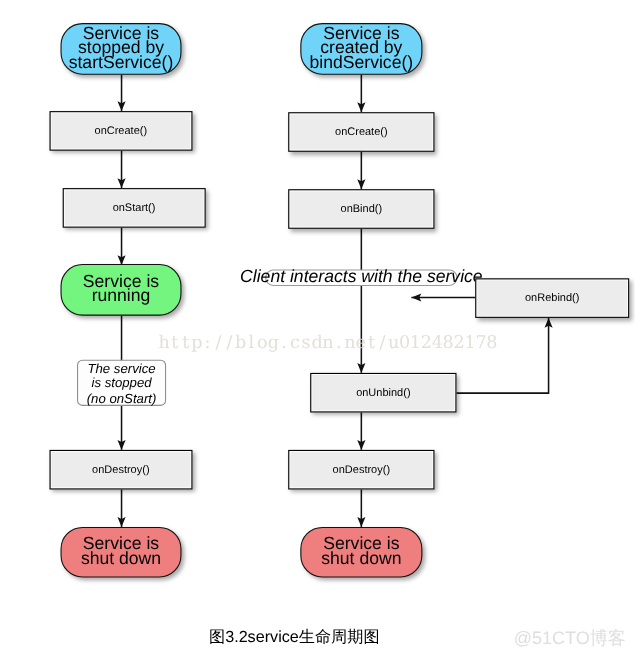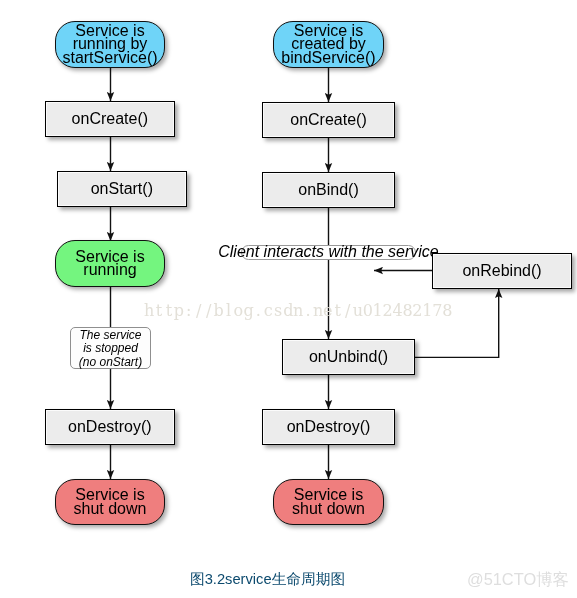--- a/index.html
+++ b/index.html
@@ -4,33 +4,33 @@
 <title>Service Lifecycle</title>
 <style>
   html,body{margin:0;padding:0;}
   body{width:577px;height:598px;background:#ffffff;overflow:hidden;
        font-family:"Liberation Sans",sans-serif;position:relative;}
   #canvas{position:absolute;left:0;top:0;width:577px;height:598px;}
   .node{position:absolute;box-sizing:border-box;display:flex;align-items:center;
         justify-content:center;text-align:center;z-index:3;}
   .rect{border:1.4px solid #000;background:#ececec;padding-top:1.4px;
         box-shadow:inset 0 0 0 1px #fbfbfb, 2.5px 2.5px 4px rgba(0,0,0,0.34);
-        font-size:16px;color:#000;line-height:1.15;}
+        font-size:10px;color:#000;line-height:1.15;}
   .pill{border:1.5px solid #111;border-radius:20px;
         box-shadow:2.5px 2.5px 4px rgba(0,0,0,0.34);
         font-size:16px;color:#000;line-height:13.1px;padding-bottom:1px;}
   .blue{background:#6fd4f8;}
   .green{background:#74f57f;}
   .red{background:#ef7e7e;}
   .note{border:1px solid #8f8f8f;border-radius:5px;background:#fdfdfd;
         font-style:italic;font-size:12px;line-height:13.1px;color:#000;padding-top:2px;align-items:center;}
   .note-pill{border:1px solid #9a9a9a;border-radius:999px;background:#fff;
         font-style:italic;font-size:16px;color:#000;white-space:nowrap;padding-bottom:2px;}
   svg.edges{position:absolute;left:0;top:0;width:577px;height:598px;z-index:1;}
-  .caption{position:absolute;font-size:14.7px;color:#0c4a6e;z-index:4;}
+  .caption{position:absolute;font-size:14.7px;color:#000000;z-index:4;}
   .wm1{position:absolute;font-family:"DejaVu Serif",serif;font-size:16px;font-weight:400;
        color:#e3e0d8;z-index:2;white-space:nowrap;}
   .wm1 span{display:inline-block;width:9.95px;text-align:center;}
   .wm2{position:absolute;font-size:16.4px;color:#dedede;z-index:2;white-space:nowrap;}
 </style>
 </head>
 <body>
 
 <div id="canvas">
 
@@ -54,21 +54,21 @@
     <line x1="328.5" y1="444" x2="328.5" y2="479" marker-end="url(#ah)"></line>
 
     <path d="M434,270.5 L374,270.5" marker-end="url(#ah)"></path>
     <path d="M394,357.4 L498.7,357.4 L498.7,289" marker-end="url(#ah)"></path>
   </g>
 </svg>
 
 <div class="node pill blue" style="left:55px;top:21px;width:110px;height:47px;">
   <div>
     <div>Service is</div>
-    <div>running by</div>
+    <div>stopped by</div>
     <div>startService()</div>
   </div>
 </div>
 <div class="node rect" style="left:44.6px;top:100.7px;width:130.5px;height:36.6px;">
   <span>onCreate()</span>
 </div>
 <div class="node rect" style="left:44.6px;top:170.7px;width:130.5px;height:36.6px;margin-left:12px;">
   <span>onStart()</span>
 </div>
 <div class="node pill green" style="left:55px;top:240px;width:110px;height:47px;">

